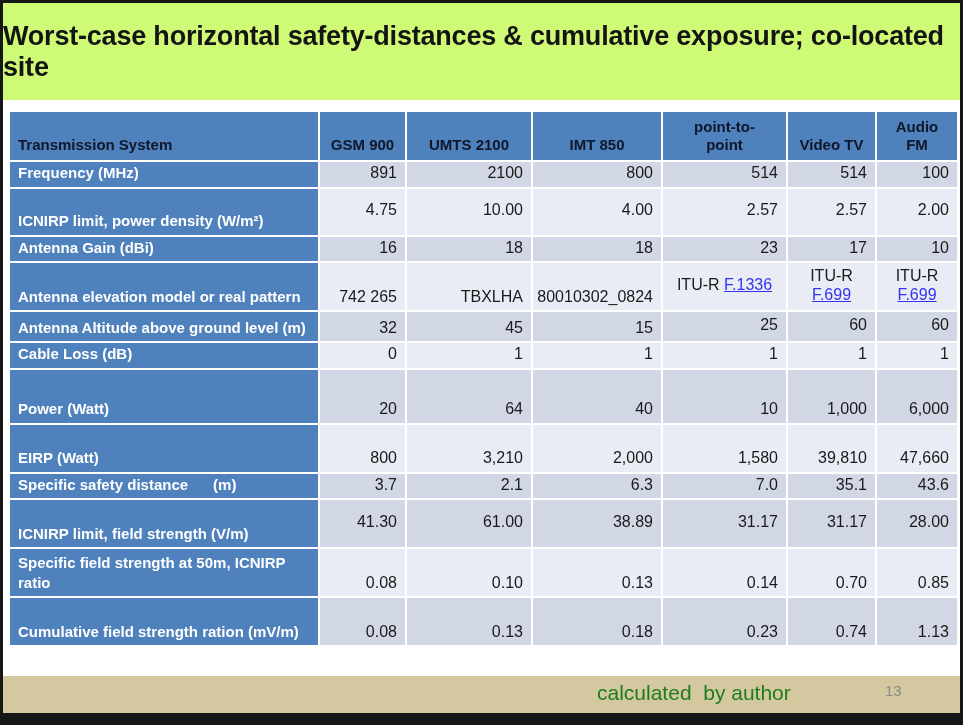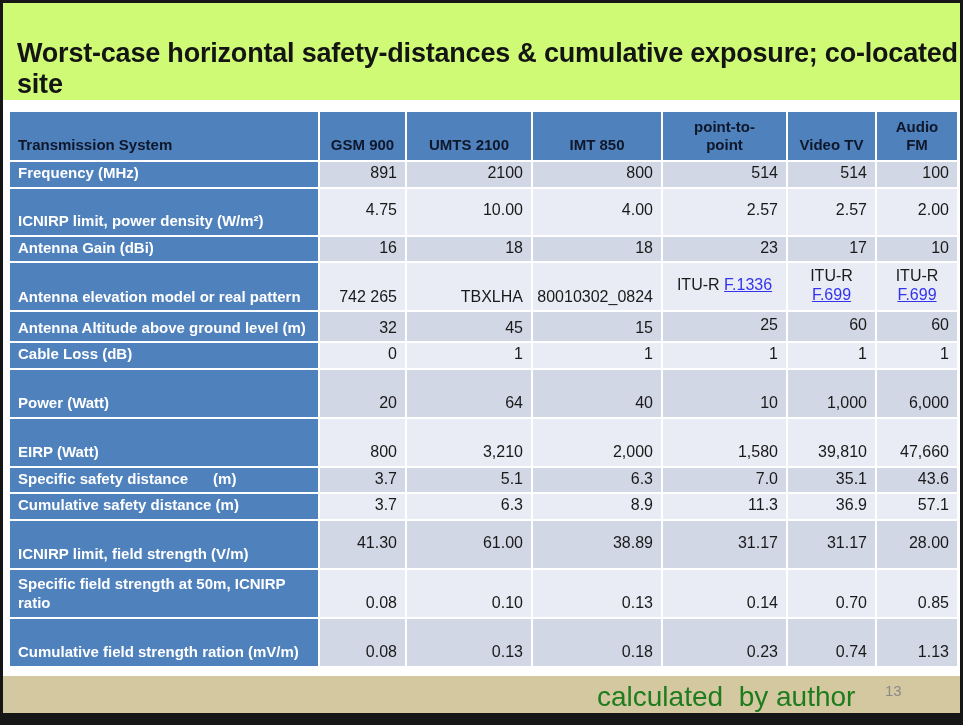--- a/index.html
+++ b/index.html
@@ -16,22 +16,22 @@
     width:963px;height:725px;background:#161616;
     font-family:"Liberation Sans",sans-serif;
     position:relative;overflow:hidden;
   }
   .slide{
     position:absolute;left:3px;top:3px;width:957px;height:710px;
     background:#ffffff;
   }
   .title-band{
     height:97px;background:var(--title-bg);
-    display:flex;align-items:flex-end;
-    padding-left:14px;box-sizing:border-box;
+    display:flex;align-items:center;
+    padding-left:0;box-sizing:border-box;
   }
   .page-title{
     font-size:27px;font-weight:600;color:#141414;letter-spacing:-0.2px;
   }
   table.safety{
     border-collapse:collapse;table-layout:fixed;
     width:949px;margin:10px 0 0 5px;
   }
   table.safety td,table.safety th{
     border:2px solid #ffffff;box-sizing:border-box;overflow:hidden;
@@ -60,21 +60,21 @@
   td.val.cell-center{text-align:center;padding:1px 4px 4px;}
   tr.dark td.val{background:var(--band-dark);}
   tr.light td.val{background:var(--band-light);}
   a.itu{color:var(--link);text-decoration:underline;cursor:pointer;}
   .footer-band{
     position:absolute;left:0;top:673px;width:957px;height:37px;
     background:var(--footer-bg);
   }
   .footer-note{
     position:absolute;left:594px;top:5px;
-    font-size:28px;font-weight:500;color:var(--footer-text);white-space:pre;
+    font-size:21px;font-weight:500;color:var(--footer-text);white-space:pre;
   }
   .page-number{
     position:absolute;left:882px;top:6px;
     font-size:15px;color:#8a8a8a;
   }
 </style>
 </head>
 <body>
 
 <div class="slide">
@@ -151,55 +151,46 @@
         </tr>
         <tr class="light" style="height: 25px;">
           <td class="label">Cable Loss (dB)</td>
           <td class="val">0</td>
           <td class="val">1</td>
           <td class="val">1</td>
           <td class="val">1</td>
           <td class="val">1</td>
           <td class="val">1</td>
         </tr>
-        <tr class="dark" style="height: 49px;">
+        <tr class="dark" style="height: 55px;">
           <td class="label">Power (Watt)</td>
           <td class="val">20</td>
           <td class="val">64</td>
           <td class="val">40</td>
           <td class="val">10</td>
           <td class="val">1,000</td>
           <td class="val">6,000</td>
         </tr>
         <tr class="light" style="height: 49px;">
           <td class="label">EIRP (Watt)</td>
           <td class="val">800</td>
           <td class="val">3,210</td>
           <td class="val">2,000</td>
           <td class="val">1,580</td>
           <td class="val">39,810</td>
           <td class="val">47,660</td>
         </tr>
         <tr class="dark" style="height: 25px;">
           <td class="label">Specific safety distance      (m)</td>
           <td class="val">3.7</td>
-          <td class="val">5.1</td>
+          <td class="val">2.1</td>
           <td class="val">6.3</td>
           <td class="val">7.0</td>
           <td class="val">35.1</td>
           <td class="val">43.6</td>
-        </tr>
-        <tr class="light" style="height: 25px;">
-          <td class="label">Cumulative safety distance (m)</td>
-          <td class="val">3.7</td>
-          <td class="val">6.3</td>
-          <td class="val">8.9</td>
-          <td class="val">11.3</td>
-          <td class="val">36.9</td>
-          <td class="val">57.1</td>
         </tr>
         <tr class="dark" style="height: 49px;">
           <td class="label">ICNIRP limit, field strength (V/m)</td>
           <td class="val mid">41.30</td>
           <td class="val mid">61.00</td>
           <td class="val mid">38.89</td>
           <td class="val mid">31.17</td>
           <td class="val mid">31.17</td>
           <td class="val mid">28.00</td>
         </tr>

